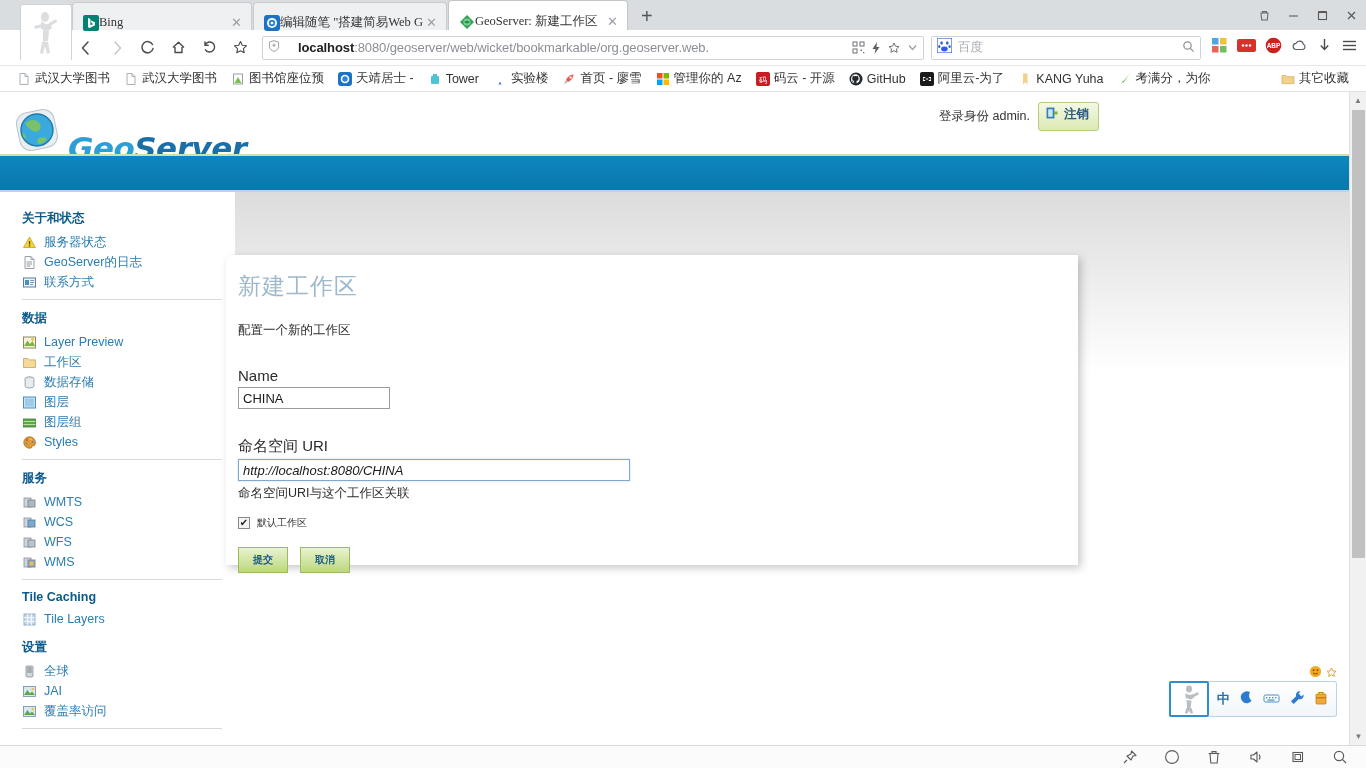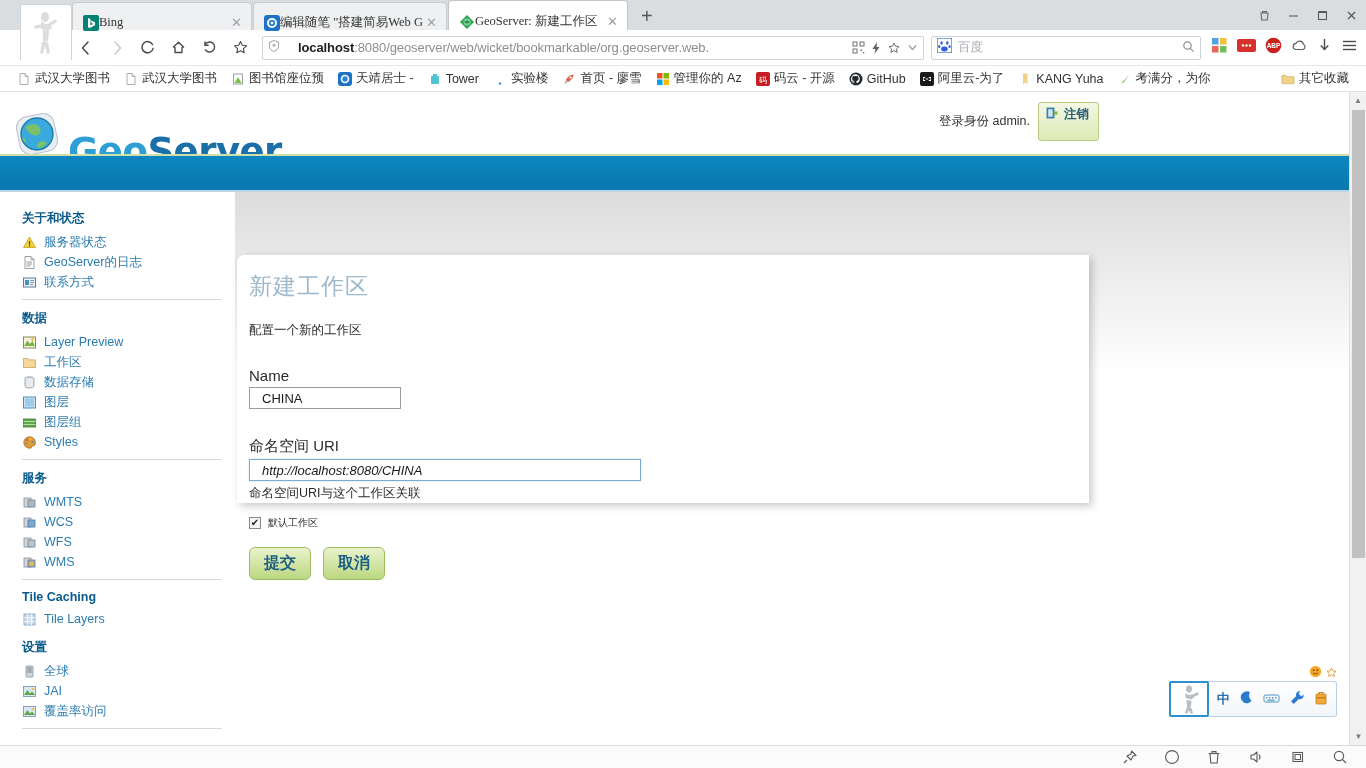--- a/index.html
+++ b/index.html
@@ -97,34 +97,34 @@
   
   .viewport {
     position:absolute; left:0; top:92px; width:1366px; height:653px;
     background:#fff; overflow:hidden;
   }
   .page { position:relative; width:1349px; height:653px; background:#fff; }
 
   .gs-header { height:62px; background:#fff; position:relative; }
   .gs-logo { position:absolute; left:12px; top:6px; display:flex; align-items:center; gap:6px;}
   .gs-logo .wordmark {
-    font-family:"DejaVu Sans", sans-serif; font-size:37px; font-weight:bold;
-    letter-spacing:-.5px;margin-top:32px;
+    font-family:"DejaVu Sans", sans-serif; font-size:31px; font-weight:bold;
+    font-style:italic; letter-spacing:-.5px;margin-top:32px;
   }
   .wordmark .geo { color:#2e9fd4; }
   .wordmark .server { color:#1a6fa8; }
   .gs-login {
     position:absolute; right:250px; top:10px;
     display:flex; align-items:center; gap:8px; font-size:12.5px; color:#333;
   }
   .logout-btn {
     display:flex; align-items:center; gap:5px;
     background: linear-gradient(#f3f8e4, #dceab4);
     border:1px solid #b6cc7e; border-radius:3px;
-    padding: 3px 9px 17px 6px; color:#2a5d7c; font-size:12.5px; font-weight:bold;
+    padding: 3px 9px 7px 6px; color:#2a5d7c; font-size:12.5px; font-weight:bold;
   }
   .gs-bluebar {
     height:38px; background: linear-gradient(#0d86c0, #0a78ad);
     border-top:2px solid #cfe0a8; border-bottom:2px solid #b9d6e8;
     position:relative;
   }
 
   .gs-body { position:relative; height:553px; background:#fff; }
   .gs-body::before {
     content:""; position:absolute; left:235px; right:0; top:0; height:180px;
@@ -144,52 +144,52 @@
   .side-item {
     display:flex; align-items:center; gap:7px;
     padding: 2px 0; color:#2b7cb0; line-height:16px;
   }
   .side-item .si-ico { width:15px; height:15px; flex:0 0 15px; }
   .side-item .si-label { font-size:12.5px; color:#2b7cb0; }
   .side-sep { height:1px; background:#d8d8d8; width:200px; margin: 7px 0 0 0; }
 
   
   .panel {
-    position:absolute; left:237px; top:63px; width:852px; height:248px;
+    position:absolute; left:226px; top:63px; width:852px; height:310px;
     background:#fff; border-radius: 7px 0 0 0;
     box-shadow: 3px 3px 9px rgba(0,0,0,.22);
     padding: 14px 0 0 12px; z-index:20;
   }
   .panel-title {
     font-size:23px; color:#9fb9cc; font-weight:normal;
     padding: 2px 0 0 0; letter-spacing: 1px;
   }
   .panel-sub { font-size:12.5px; color:#2b2b2b; margin-top:20px; }
   .field { margin-top: 28px; }
   .field-label { font-size:15px; color:#2b2b2b; margin-bottom: 3px; }
   .txtinput {
     height:22px; border:1px solid #9b9b9b; background:#fff;
-    font-size:13px; color:#1a1a1a; padding: 0 12px; line-height:20px;
+    font-size:13px; color:#1a1a1a; padding: 0 4px; line-height:20px;
     font-family:"Liberation Sans", sans-serif;
   }
   .txtinput.name { width: 152px; }
   .txtinput.uri { width: 392px; border:1px solid #7daace; box-shadow: 0 0 2px rgba(90,150,200,.35); font-style: italic; }
   .field-help { font-size:12.5px; color:#2b2b2b; margin-top:4px; }
   .checkrow { display:flex; align-items:center; gap:7px; margin-top:14px; }
   .cbox {
     width:12px; height:12px; border:1px solid #888; background:#f4f4f4;
     display:flex; align-items:center; justify-content:center;
     font-size:10px; color:#222; line-height:1;
   }
   .checkrow .cb-label { font-size:10px; color:#2b2b2b; }
   .btnrow { display:flex; gap:12px; margin-top:17px; }
   .gbtn {
     background: linear-gradient(#e9f3cd, #bcd77f);
-    border:1px solid #9dbb5e; border-radius:6px;
-    padding: 5px 14px; font-size:16px; font-weight:bold; color:#1d5e84;
+    border:1px solid #9dbb5e; border-radius:0;
+    padding: 5px 14px; font-size:10px; font-weight:bold; color:#1d5e84;
   }
 
   
   .ime {
     position:absolute; right:12px; bottom:28px; z-index:40;
     display:flex; align-items:stretch; height:36px;
   }
   .ime-logo {
     width:40px; height:36px; background:#fff; border:2px solid #2b8fd0;
     border-radius:2px; display:flex; align-items:center; justify-content:center;

